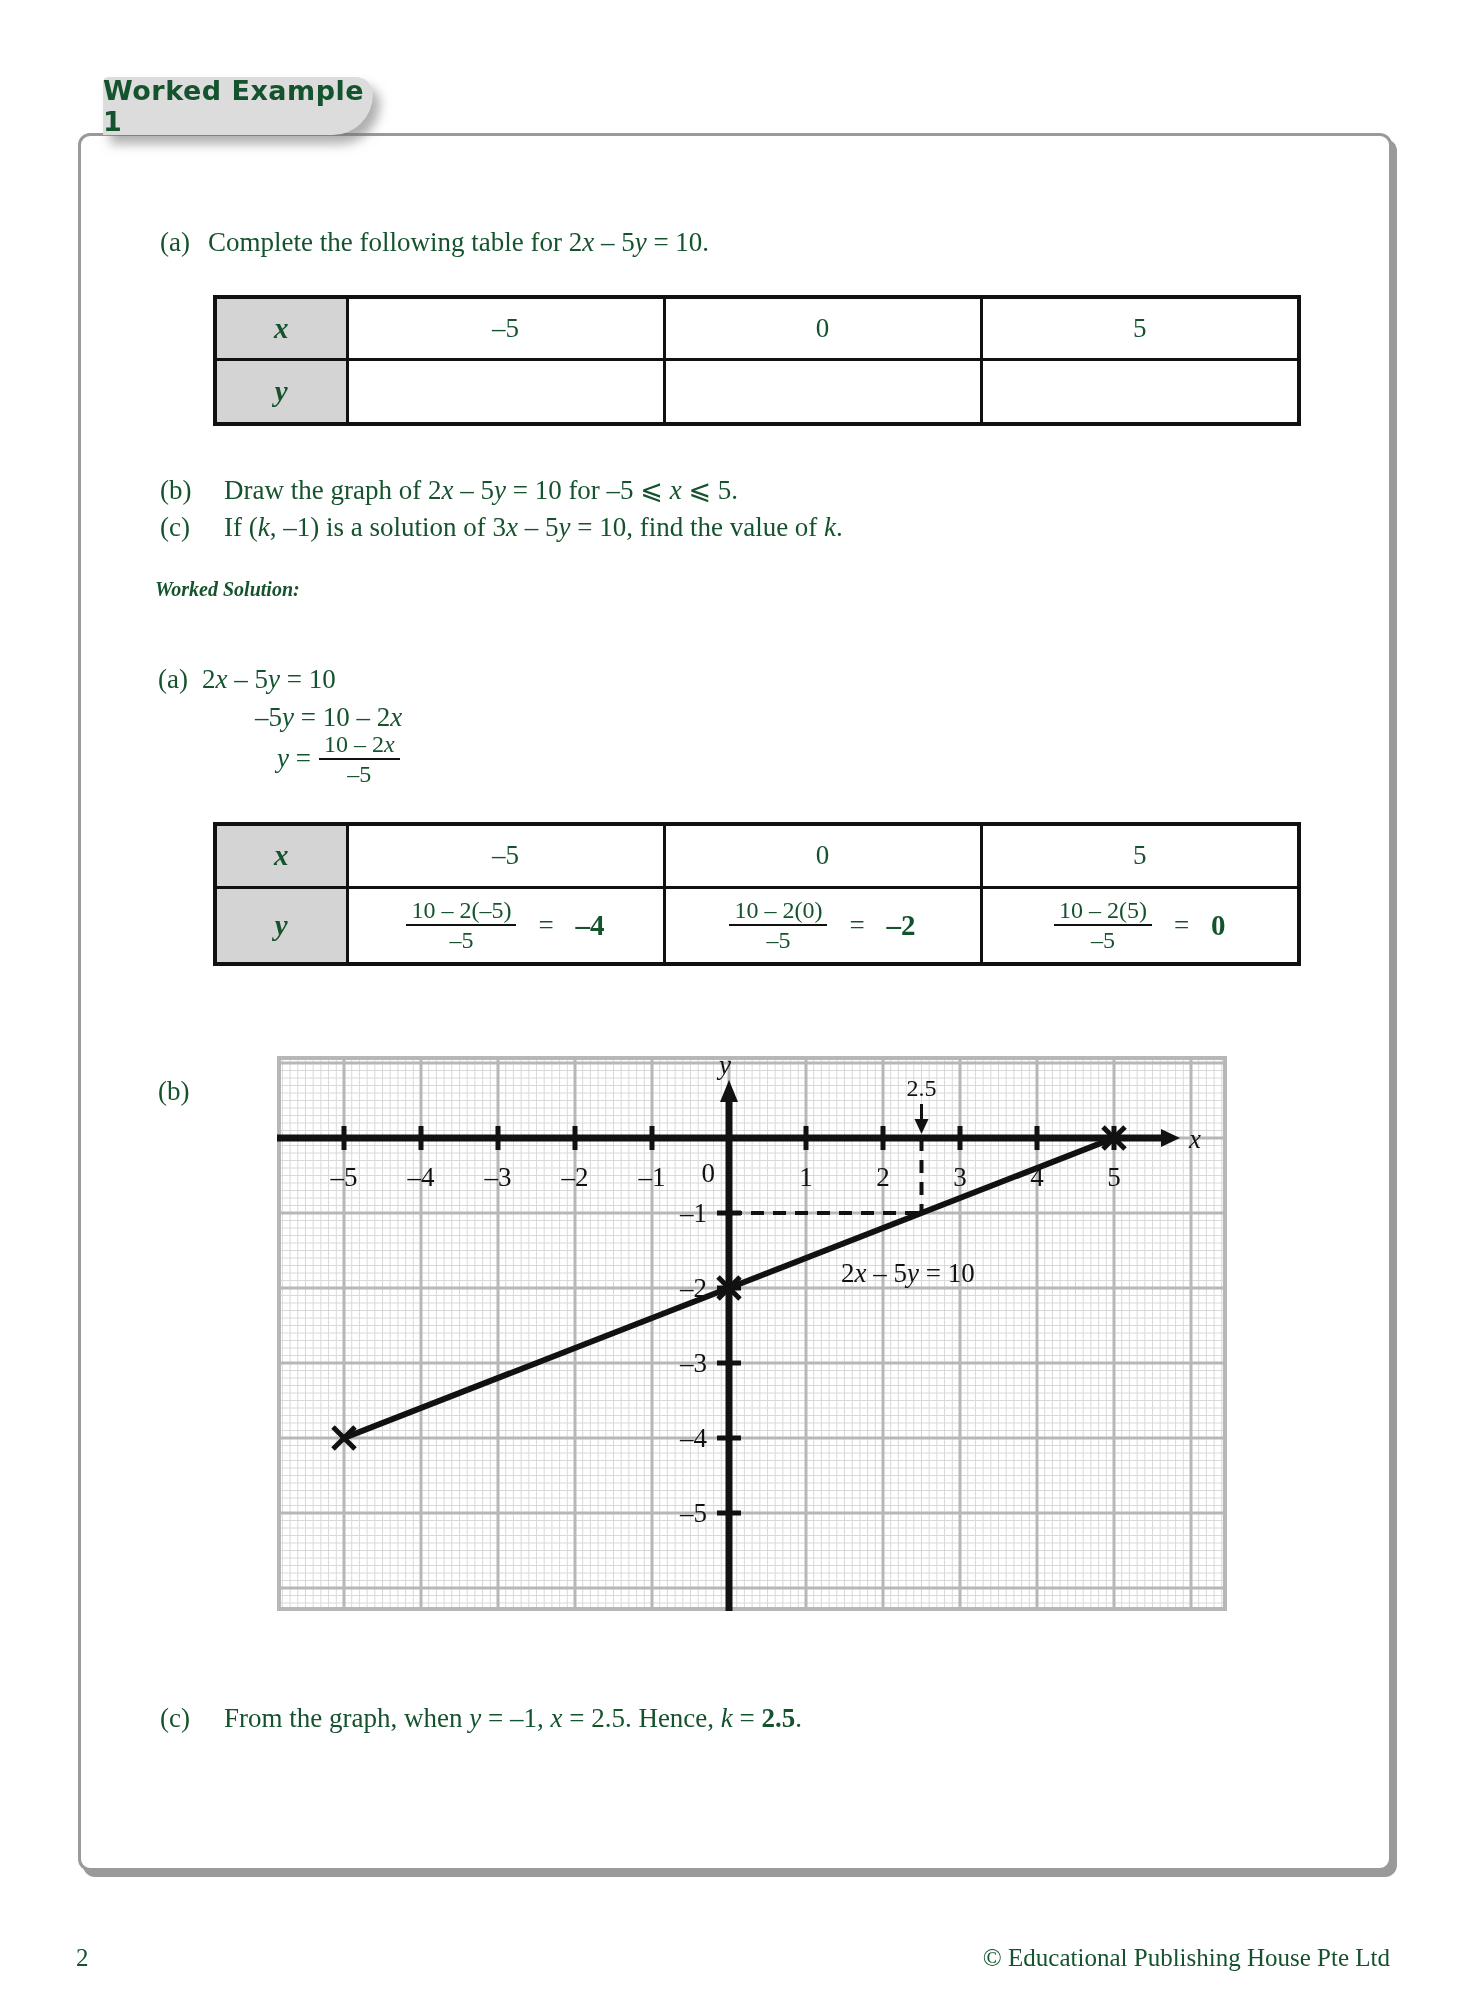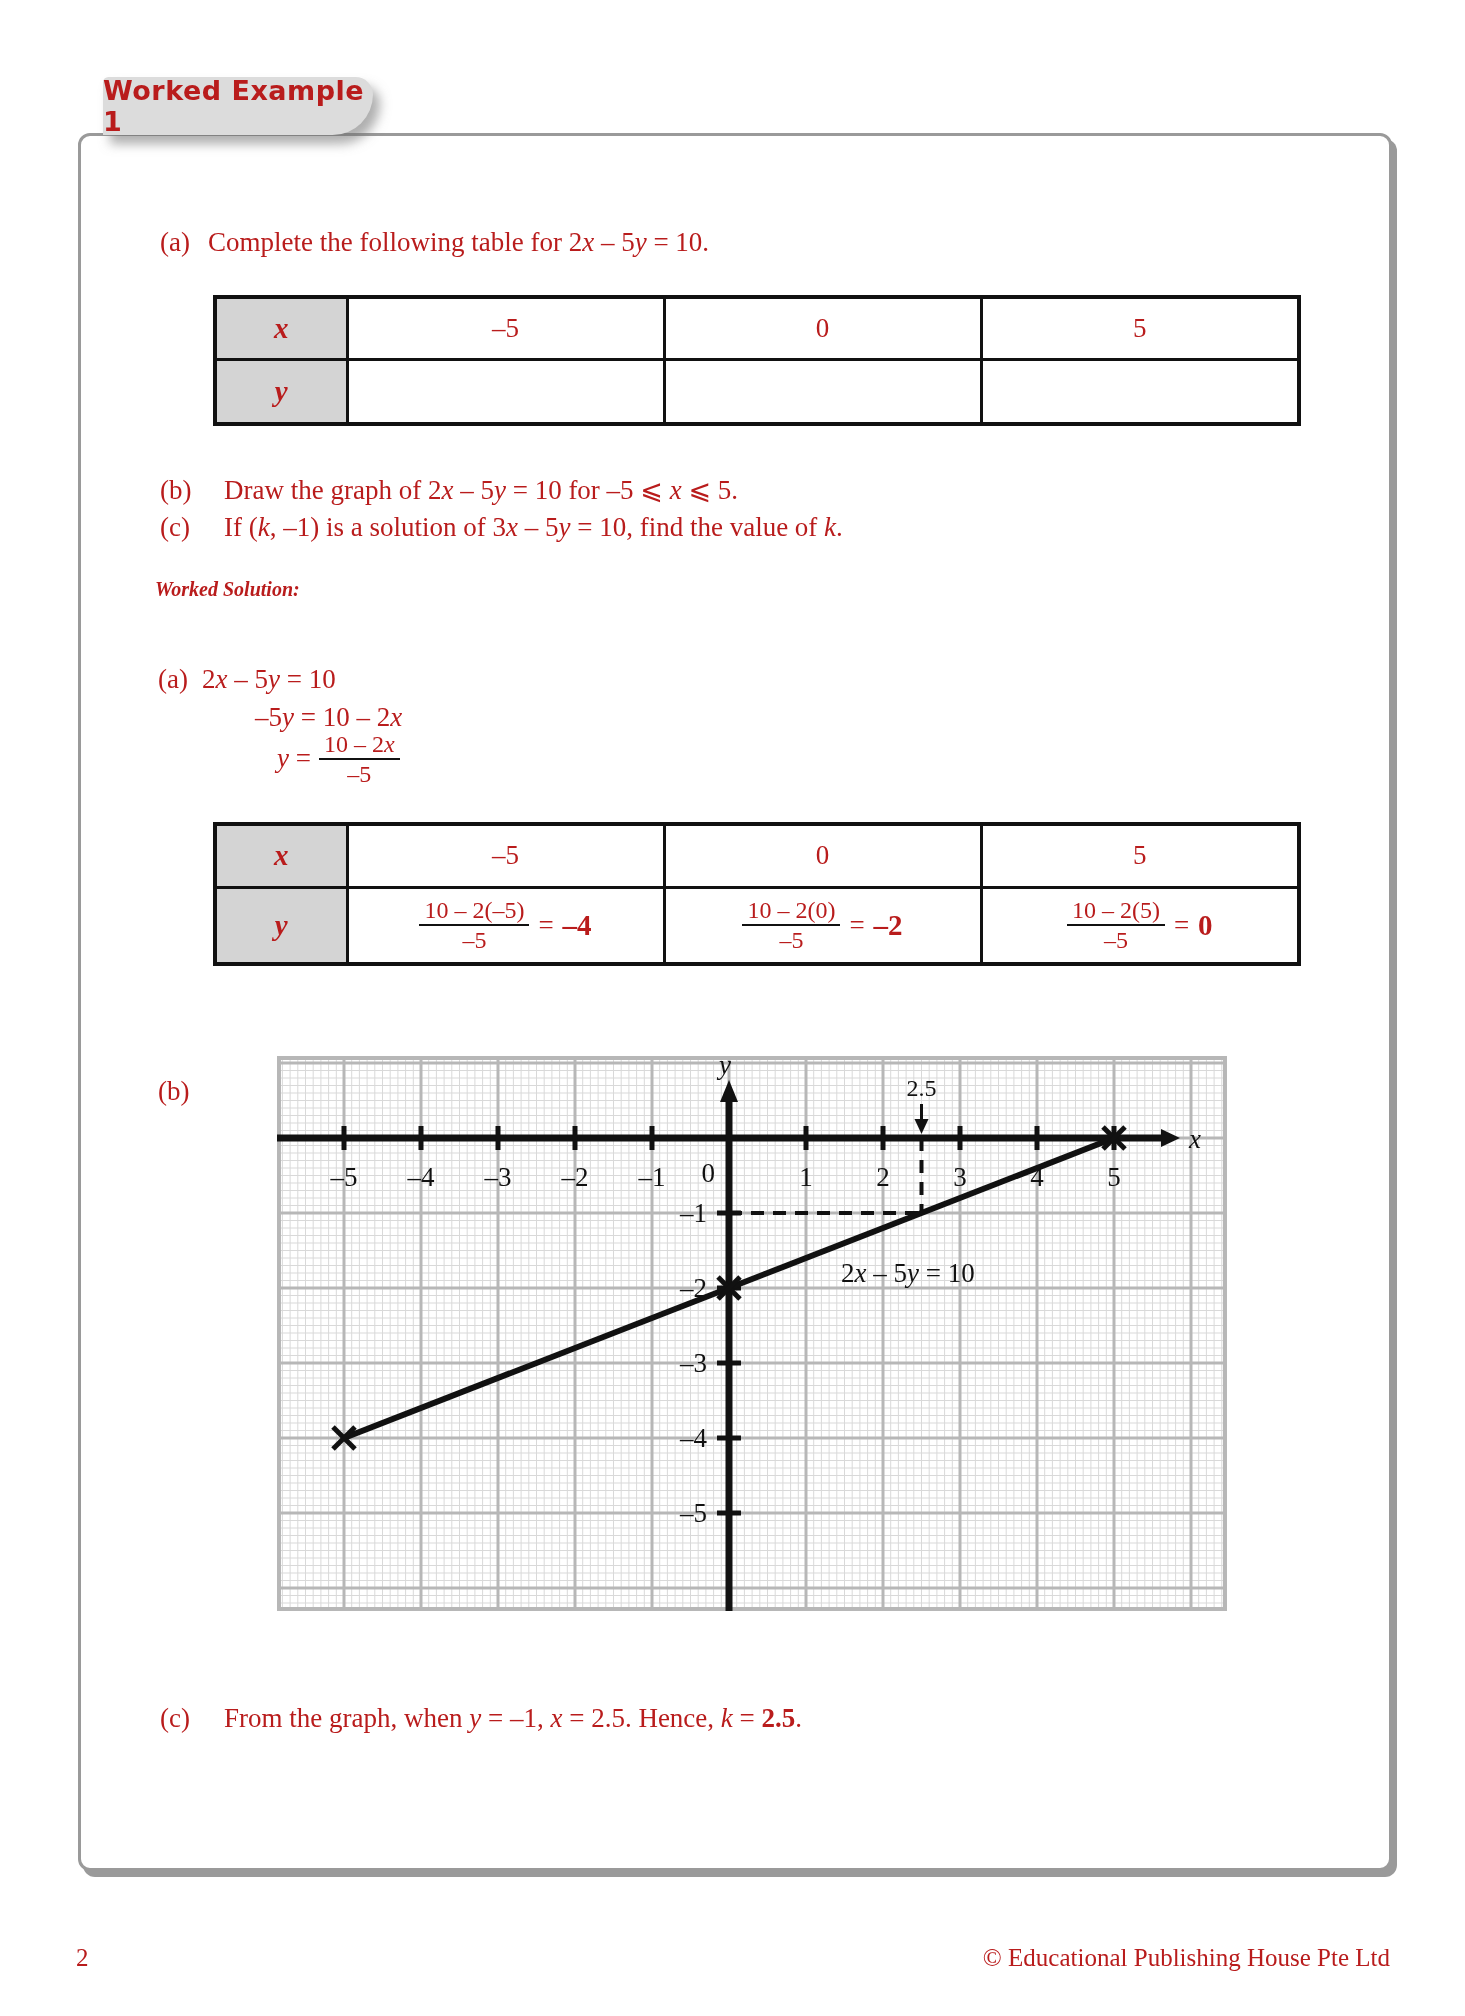--- a/index.html
+++ b/index.html
@@ -1,37 +1,37 @@
 <!DOCTYPE html>
 <html><head>
 <meta charset="utf-8">
 <style>
   html,body{margin:0;padding:0;background:#fff;}
   .page{position:relative;width:1465px;height:2016px;background:#fff;overflow:hidden;
-        font-family:"Liberation Serif",serif;color:#b91c1c;}
+        font-family:"Liberation Serif",serif;color:#14532d;}
   .frame{position:absolute;left:78px;top:133px;width:1308px;height:1732px;
          border:3px solid #9a9a9a;border-radius:12px;box-shadow:5px 6px 0 #9a9a9a;background:#fff;}
   .tab{position:absolute;left:103px;top:77px;width:270px;height:58px;background:#dcdcdc;
        border-radius:8px 26px 60px 0;box-shadow:7px 9px 11px rgba(110,110,110,.55);
        display:flex;align-items:center;justify-content:center;}
   .tab span{font-family:"DejaVu Sans",sans-serif;font-weight:bold;font-size:27px;letter-spacing:.5px;}
   .line{position:absolute;font-size:27px;line-height:1.25;white-space:nowrap;}
   .lbl{display:inline-block;}
   .w48{width:48px;} .w64{width:64px;}
   .it{font-style:italic;} .bd{font-weight:bold;}
   .heading{position:absolute;font-size:20px;font-weight:bold;font-style:italic;}
   .tbl{position:absolute;left:213px;width:1084px;border-collapse:collapse;table-layout:fixed;
        border:4px solid #111;}
   .tbl td{border:3px solid #111;padding:0;}
   .tbl td.hd{background:#d4d4d4;font-weight:bold;font-style:italic;text-align:center;font-size:29px;}
   .tbl td.val{text-align:center;font-size:27px;}
   .frac{display:inline-block;text-align:center;vertical-align:middle;font-size:24px;line-height:1.18;}
   .frac .num{display:block;border-bottom:2px solid #111;padding:0 5px;}
   .frac .den{display:block;}
-  .fcell{display:flex;align-items:center;justify-content:center;gap:9px;}
+  .fcell{display:flex;align-items:center;justify-content:center;gap:22px;}
   .fcell .eq{font-size:27px;}
   .fcell .res{font-size:29px;font-weight:bold;}
   .alg3{display:flex;align-items:center;gap:8px;}
   .graph{position:absolute;left:277px;top:1056px;width:950px;height:555px;}
   #graph-svg text{font-family:"Liberation Serif",serif;fill:#111;}
   .footer{position:absolute;font-size:25px;}
 </style>
 </head>
 <body>
 

